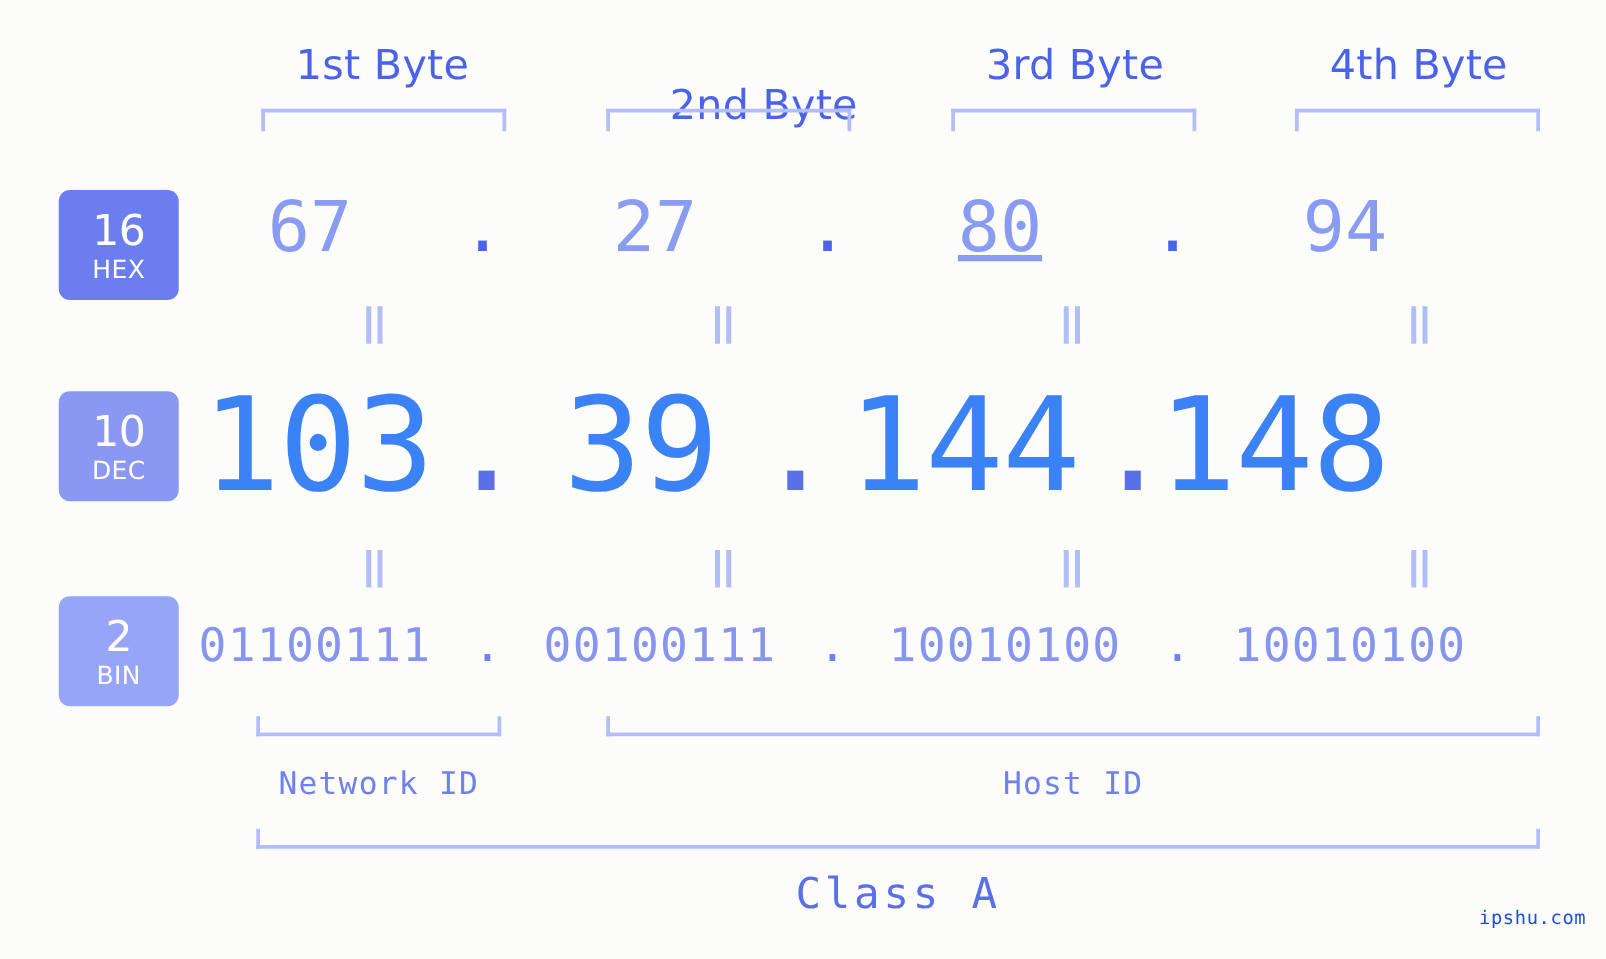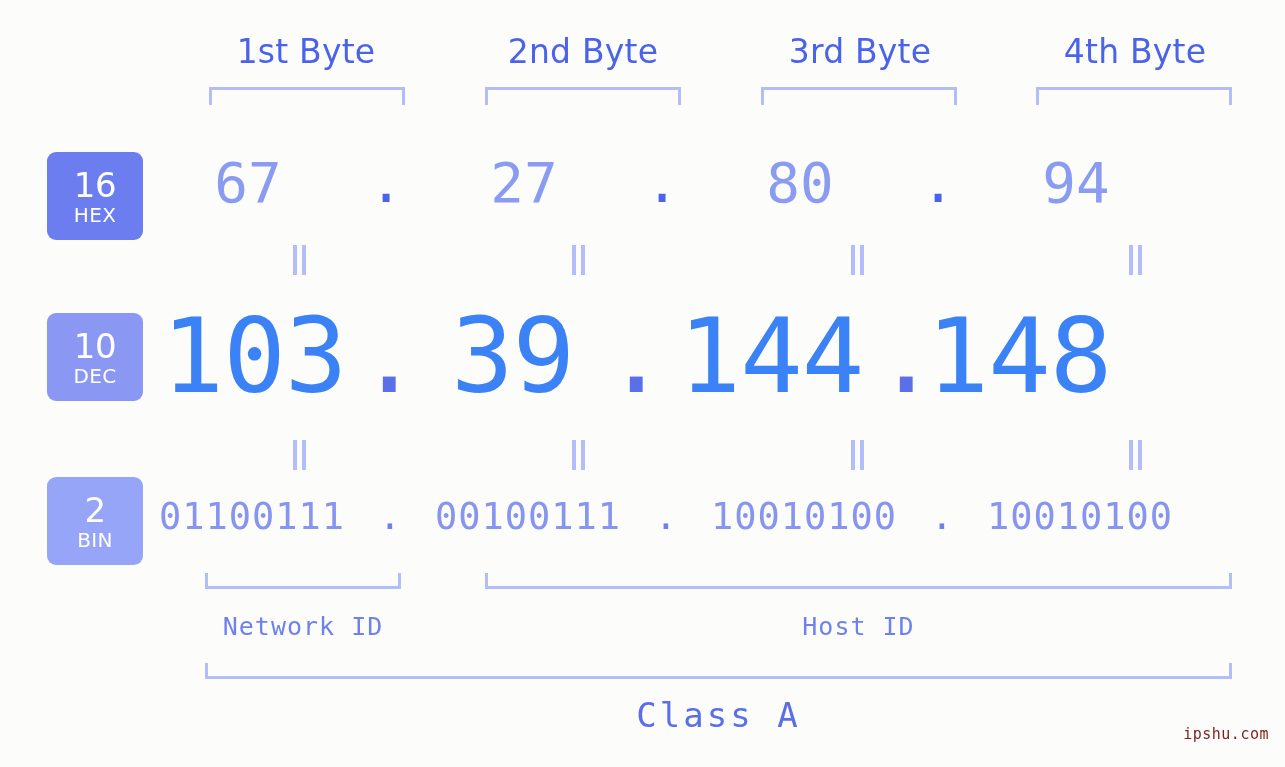--- a/index.html
+++ b/index.html
@@ -177,31 +177,31 @@
     white-space: nowrap;
   }
 
   
   .watermark {
     position: absolute;
     right: 16px;
     bottom: 24px;
     font-family: "DejaVu Sans Mono", monospace;
     font-size: 15px;
-    color: #7f1d1d;
+    color: #1d4ed8;
     letter-spacing: 0.5px;
   }
 </style>
 </head>
 <body>
 
 <div class="stage">
 
   <div class="byte-header" style="left:206px; width:200px;">1st Byte</div>
-  <div class="byte-header" style="left:484px; width:198px;">2nd Byte</div>
+  <div class="byte-header" style="left:512px; width:198px;margin-top:32px;">2nd Byte</div>
   <div class="byte-header" style="left:762px; width:196px;">3rd Byte</div>
   <div class="byte-header" style="left:1036px; width:198px;">4th Byte</div>
 
   <div class="bracket-down" style="left:209px; top:87px; width:196px;"></div>
   <div class="bracket-down" style="left:485px; top:87px; width:196px;"></div>
   <div class="bracket-down" style="left:761px; top:87px; width:196px;"></div>
   <div class="bracket-down" style="left:1036px; top:87px; width:196px;"></div>
 
   <div class="badge badge-hex">
     <span class="num">16</span>
@@ -214,21 +214,21 @@
   <div class="badge badge-bin">
     <span class="num">2</span>
     <span class="abbr">BIN</span>
   </div>
 
   <div class="row row-hex">
     <span class="cell" style="width:196px;">67</span>
     <span class="dot" style="width:80px;">.</span>
     <span class="cell" style="width:196px;">27</span>
     <span class="dot" style="width:80px;">.</span>
-    <span class="cell" style="width:196px;">80</span>
+    <span class="cell" style="width:196px;text-decoration:underline;">80</span>
     <span class="dot" style="width:80px;">.</span>
     <span class="cell" style="width:196px;">94</span>
   </div>
 
   <div class="eq" style="left:292px; top:245px;">
       <i></i>
       <i></i>
     </div>
   <div class="eq" style="left:571px; top:245px;">
       <i></i>

